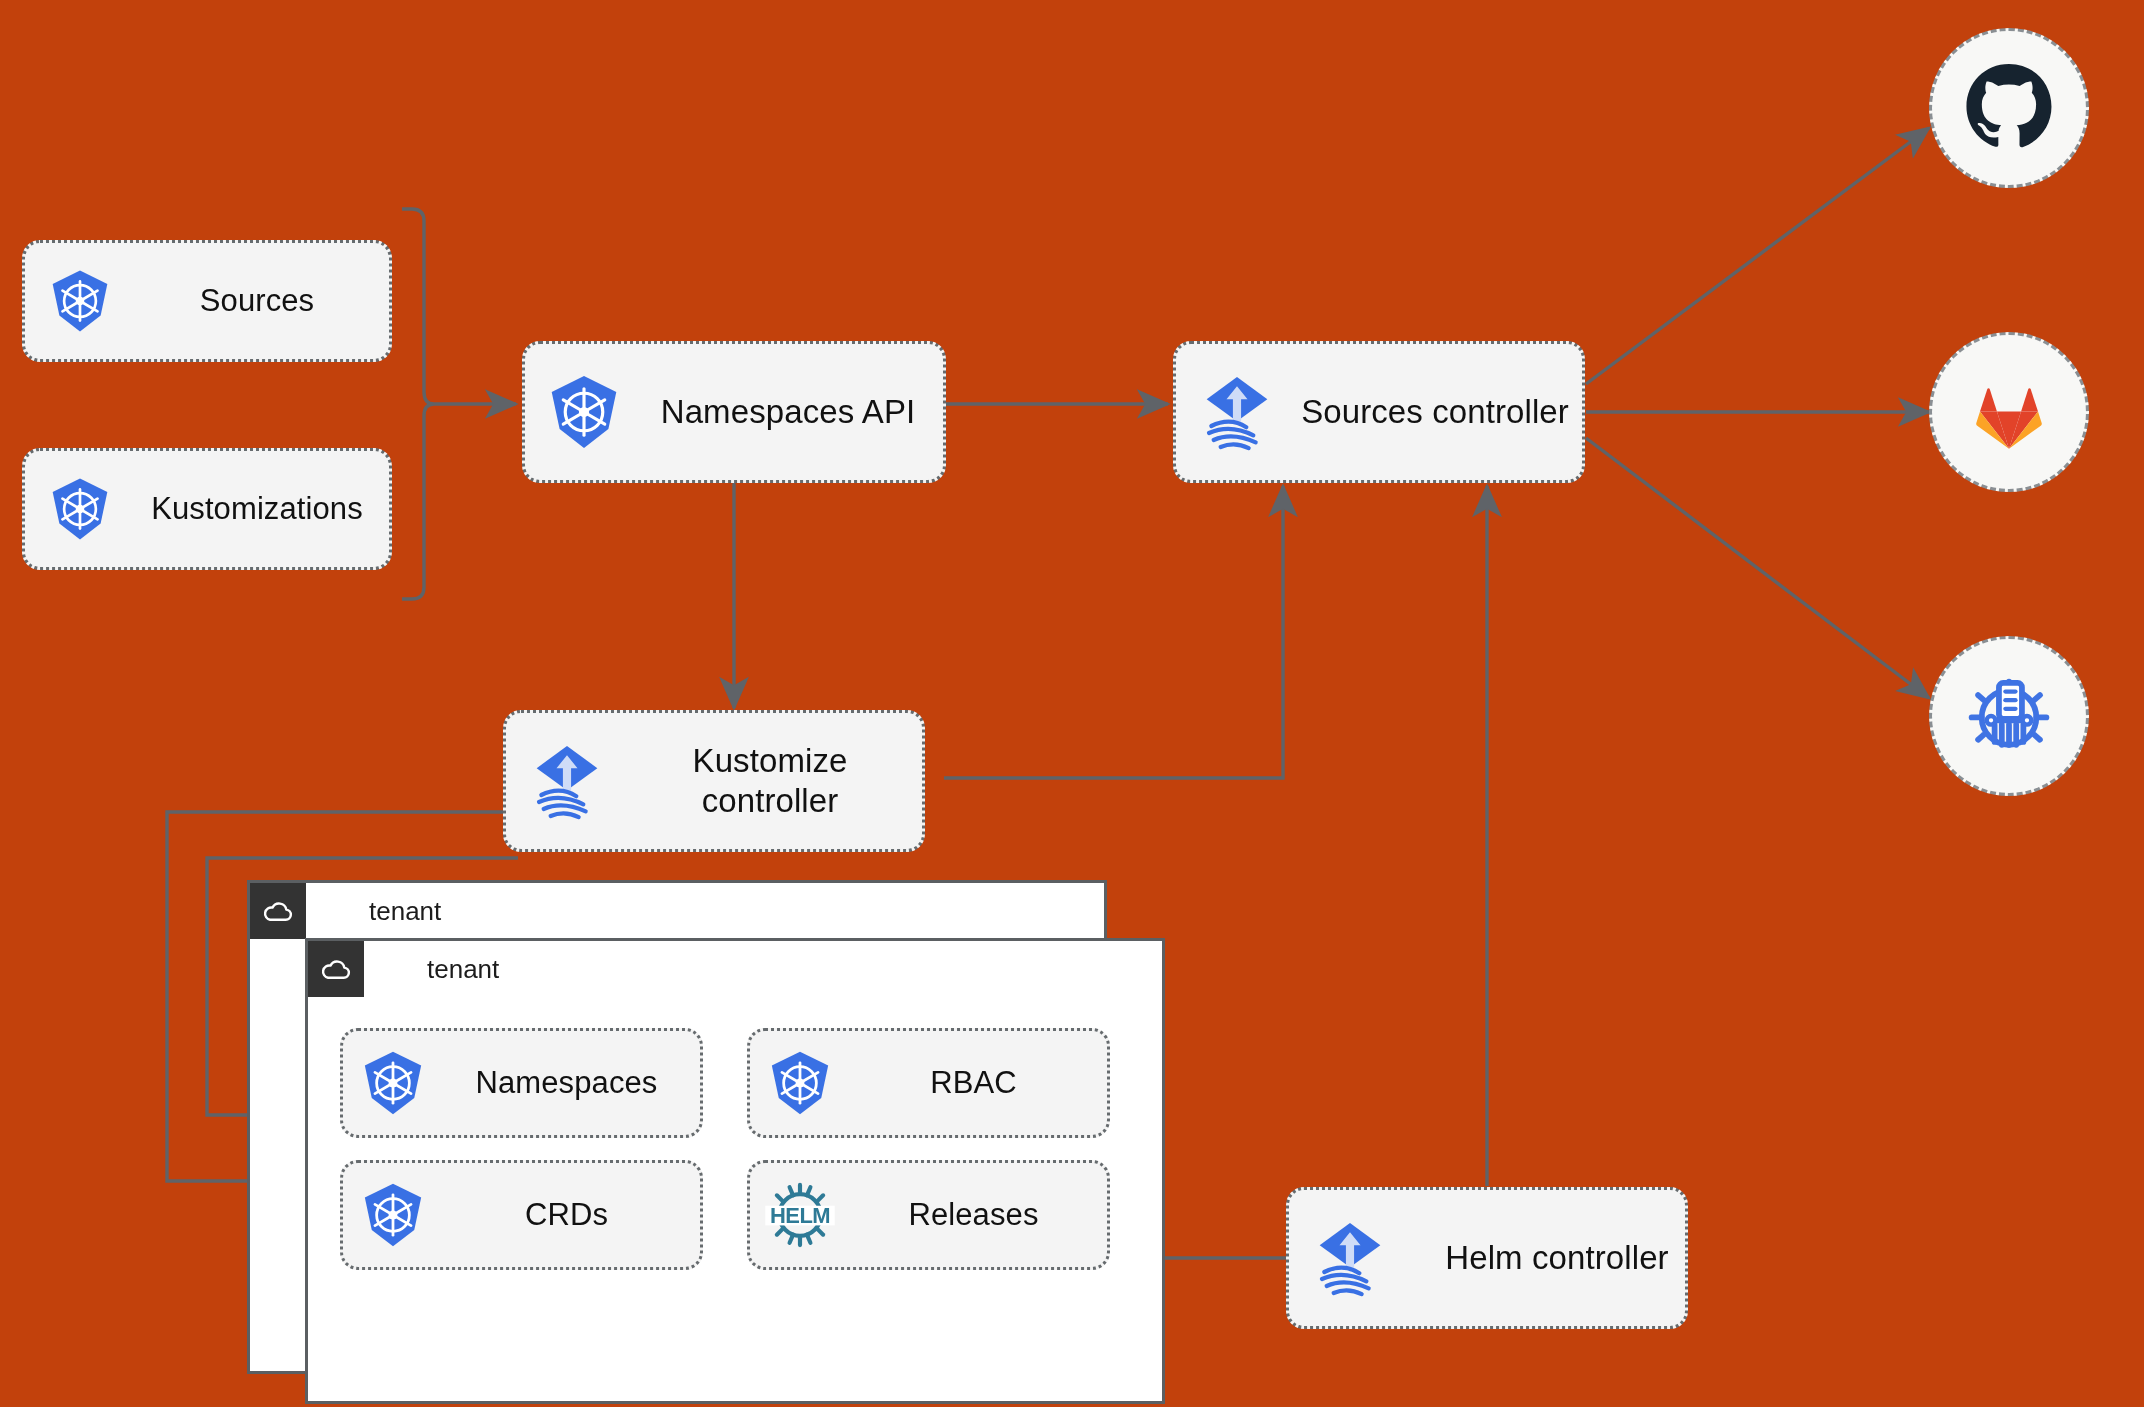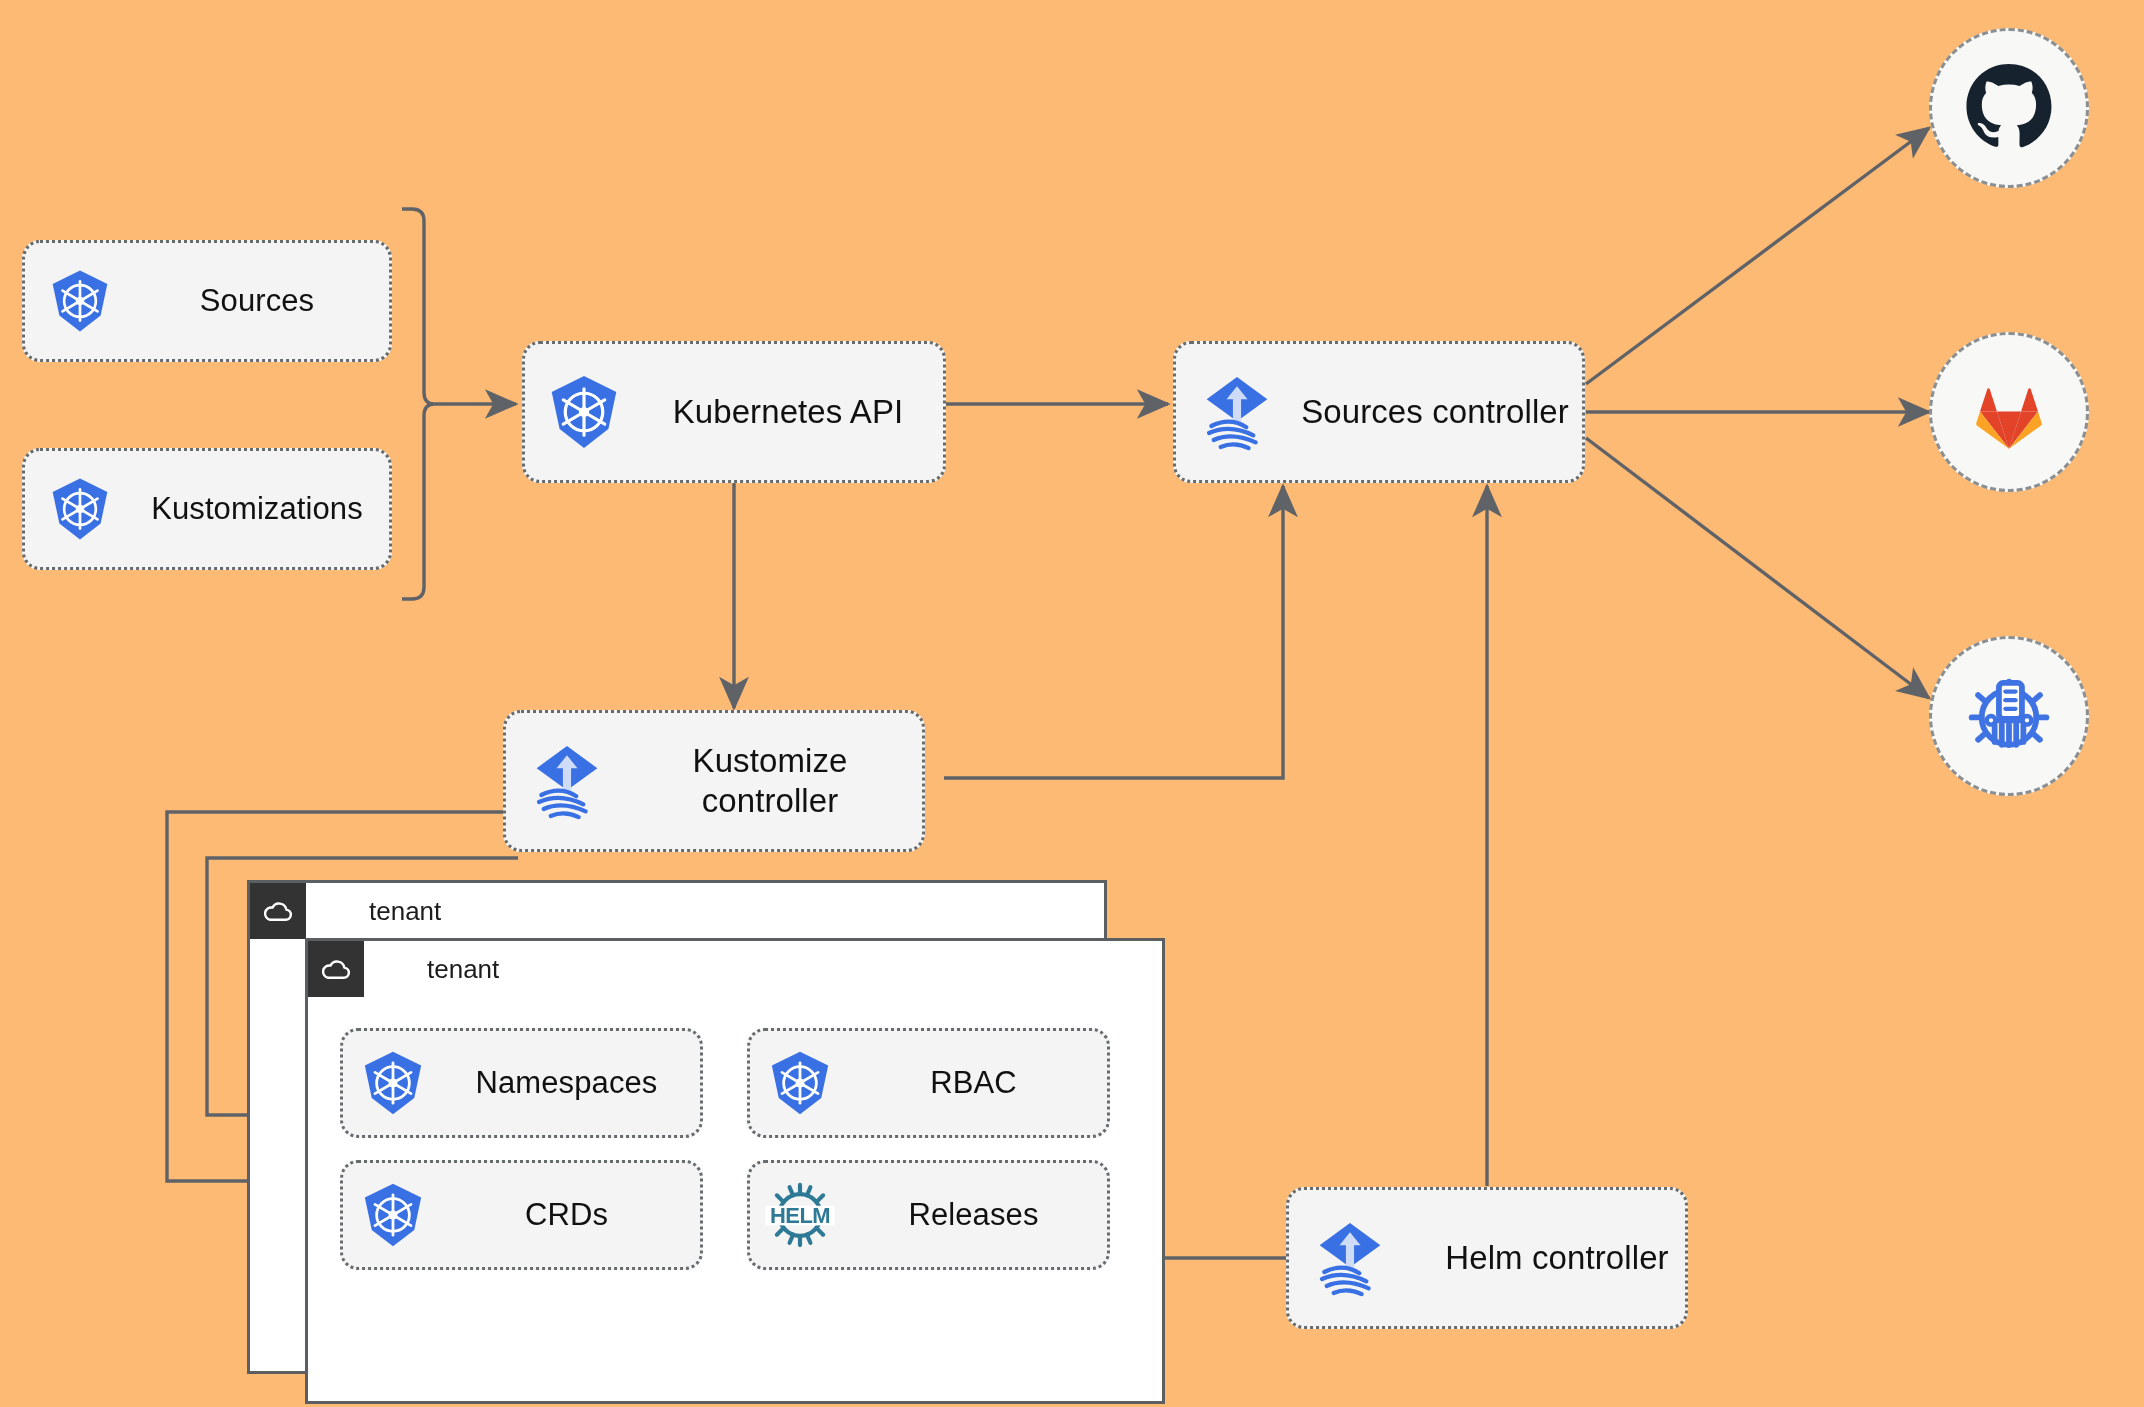--- a/index.html
+++ b/index.html
@@ -4,21 +4,21 @@
 <style>
   html,body{margin:0;padding:0;background:#ffffff;}
   body{
     font-family:"Liberation Sans","DejaVu Sans",sans-serif;
     -webkit-font-smoothing:antialiased;
   }
   #stage{
     position:relative;
     width:2144px;
     height:1407px;
-    background:#fdba74;
+    background:#c2410c;
     overflow:hidden;
   }
   #wires{position:absolute;left:0;top:0;width:2144px;height:1407px;pointer-events:none;}
 
   
   .node{
     position:absolute;
     box-sizing:border-box;
     background:#f4f4f4;
     border:3px dotted #666b6e;
@@ -189,21 +189,21 @@
             <line x1="32" y1="32" x2="32" y2="13"></line>
               <line x1="32" y1="32" x2="49" y2="22"></line>
             <line x1="32" y1="32" x2="49" y2="42"></line>
               <line x1="32" y1="32" x2="32" y2="51"></line>
             <line x1="32" y1="32" x2="15" y2="42"></line>
               <line x1="32" y1="32" x2="15" y2="22"></line>
           </g>
         </g>
       </svg>
     </span>
-    <span class="lbl">Kubernetes API</span>
+    <span class="lbl">Namespaces API</span>
   </div>
 
   <div class="node big" style="left:1173px;top:341px;width:412px;height:142px;">
     <span class="ic" style="width:122px;">
       <svg width="84" height="84" viewBox="0 0 72 72">
         <path d="M36 6 L62 25 L36 44 L10 25 Z" fill="#3970e4"></path>
         <path d="M36 14 L45 25 L39.5 25 L39.5 46 L32.5 46 L32.5 25 L27 25 Z" fill="#cfdcf7"></path>
         <g fill="none" stroke="#3970e4" stroke-width="3.6" stroke-linecap="round">
           <path d="M14 48 Q30 40 44 49"></path>
           <path d="M12 54 Q30 46 50 56"></path>

